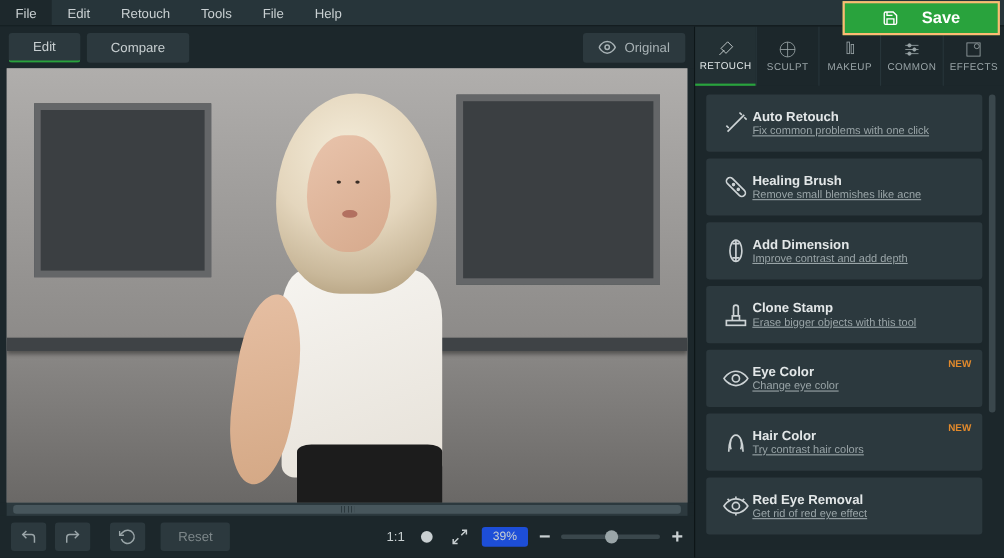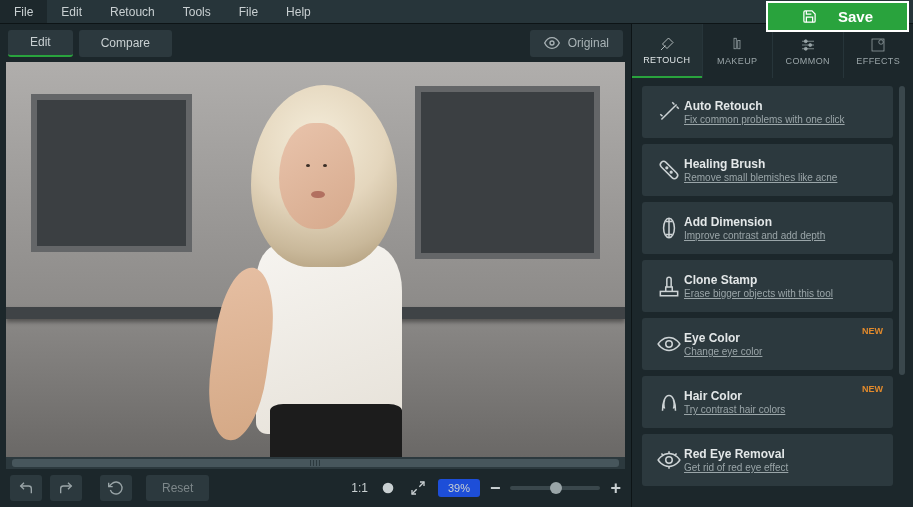--- a/index.html
+++ b/index.html
@@ -1,21 +1,21 @@
 <!DOCTYPE html>
 <html><head>
 <meta charset="utf-8">
 <style>
 * { margin: 0; padding: 0; box-sizing: border-box; }
 body { font-family: Arial, sans-serif; font-size: 12px; background: #1a2326; width: 913px; height: 507px; overflow: hidden; color: #c9d0d2; }
 .app { display: flex; flex-direction: column; height: 100%; }
 .menubar { background: #27353a; display: flex; height: 24px; align-items: stretch; border-bottom: 1px solid #0d1416; position: relative; }
 .menubar .mi { padding: 0 14px; display: flex; align-items: center; cursor: pointer; color: #c9d0d2; }
 .menubar .mi.active { background: #1d282c; }
-.save-btn { position: absolute; right: 4px; top: 1px; height: 27px; background: #29a33d; border: 2px solid #ffffff; color: #fff; font-weight: bold; font-size: 15px; padding: 0 34px; display: flex; align-items: center; gap: 21px; cursor: pointer; z-index: 20; box-sizing: content-box; }
+.save-btn { position: absolute; right: 4px; top: 1px; height: 27px; background: #29a33d; border: 2px solid #fdba74; color: #fff; font-weight: bold; font-size: 15px; padding: 0 34px; display: flex; align-items: center; gap: 21px; cursor: pointer; z-index: 20; box-sizing: content-box; }
 .save-btn svg { width: 15px; height: 15px; }
 .main { display: flex; flex: 1; min-height: 0; }
 .left { flex: 1; display: flex; flex-direction: column; min-width: 0; background: #1c272b; }
 .toolbar { height: 38px; background: #1c272b; display: flex; align-items: center; padding: 6px 8px; gap: 6px; position: relative; }
 .tbtn { background: #2c393e; border-radius: 3px; height: 27px; padding: 0 22px; display: flex; align-items: center; cursor: pointer; font-size: 12px; color: #c9d0d2; }
 .tbtn.active { border-bottom: 2px solid #29a33d; }
 .orig { margin-left: auto; display: flex; align-items: center; gap: 8px; color: #a8b2b5; padding: 12px 14px; height: 27px; background: #2c393e; border-radius: 3px; }
 .canvas-wrap { flex: 1; display: flex; align-items: stretch; justify-content: stretch; background: #1c272b; min-height: 0; padding: 0 6px; position: relative; }
 .canvas { flex: 1; position: relative; overflow: hidden; background: linear-gradient(135deg,#8a8c8e 0%,#6d7275 100%); }
 
@@ -174,20 +174,27 @@
     <div class="right">
       <div class="tabs">
         <div class="tab active">
             <svg viewBox="0 0 24 24">
               <path d="M4 20l6-6M14 4l6 6-8 8-6-6z"></path>
             </svg>
             <span>RETOUCH</span>
           </div>
         <div class="tab">
             <svg viewBox="0 0 24 24">
+              <circle cx="12" cy="12" r="9"></circle>
+              <path d="M12 3v18M3 12h18"></path>
+            </svg>
+            <span>SCULPT</span>
+          </div>
+        <div class="tab">
+            <svg viewBox="0 0 24 24">
               <rect x="8" y="3" width="3" height="14"></rect>
               <rect x="13" y="6" width="3" height="11"></rect>
             </svg>
             <span>MAKEUP</span>
           </div>
         <div class="tab">
             <svg viewBox="0 0 24 24">
               <line x1="4" y1="7" x2="20" y2="7"></line>
               <line x1="4" y1="12" x2="20" y2="12"></line>
               <line x1="4" y1="17" x2="20" y2="17"></line>

